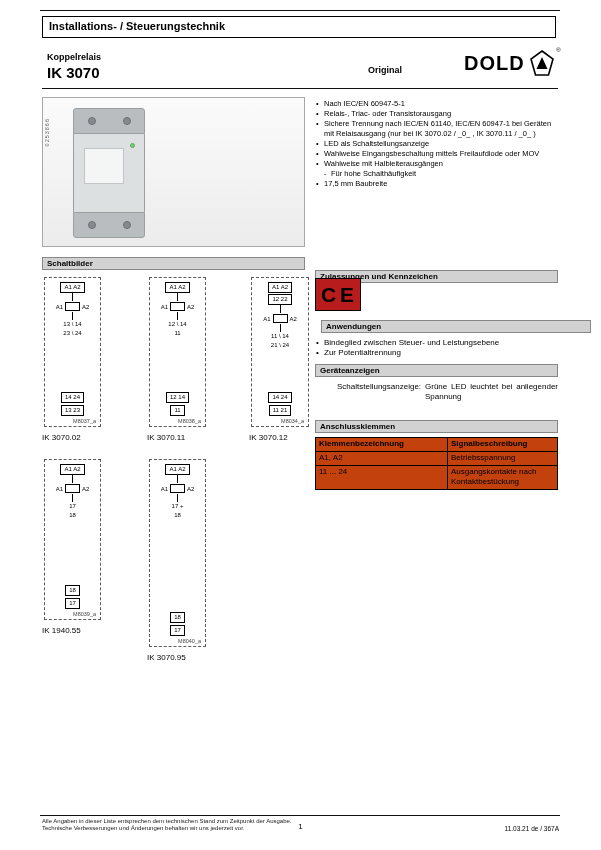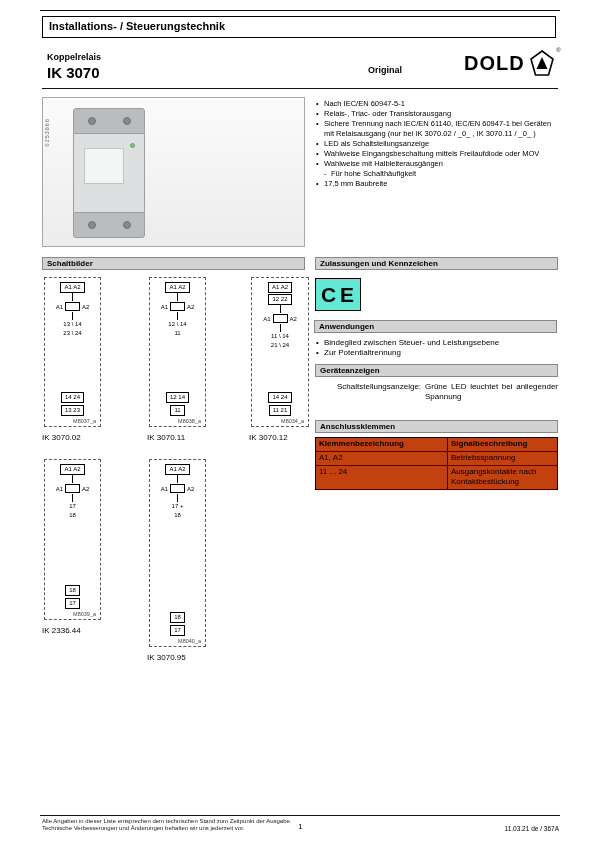--- a/index.html
+++ b/index.html
@@ -42,21 +42,21 @@
   .feat::before { content:"\2022"; position:absolute; left:1px; }
   .sub { position:relative; padding-left:16px; }
   .sub::before { content:"-"; position:absolute; left:9px; }
 
   
   .bar { position:absolute; height:13px; background:#d2d2d2; border:1px solid #878787;
          font-size:8px; font-weight:bold; line-height:11px; padding-left:4px; }
 
   
   .ce-box { position:absolute; left:315px; top:278px; width:46px; height:33px;
-            border:1.5px solid #000; display:flex; align-items:center; justify-content:center; background:#5eead4; }
+            border:1.5px solid #000; display:flex; align-items:center; justify-content:center; background:#b91c1c; }
   .ce-text { font-size:21px; font-weight:600; letter-spacing:4px; padding-left:3px; }
 
   
   .anw { position:absolute; left:315px; top:338px; width:243px; list-style:none; font-size:8px; line-height:10px; }
 
   
   .ger-label { position:absolute; left:317px; top:382px; font-size:8px;margin-left:20px; }
   .ger-value { position:absolute; left:425px; top:382px; width:133px; font-size:8px; line-height:10px; text-align:justify; }
 
   
@@ -132,22 +132,22 @@
     <li class="feat">Relais-, Triac- oder Transistorausgang</li>
     <li class="feat">Sichere Trennung nach IEC/EN 61140, IEC/EN 60947-1 bei Geräten mit Relaisausgang (nur bei IK 3070.02 / _0_ , IK 3070.11 / _0_ )</li>
     <li class="feat">LED als Schaltstellungsanzeige</li>
     <li class="feat">Wahlweise Eingangsbeschaltung mittels Freilaufdiode oder MOV</li>
     <li class="feat">Wahlweise mit Halbleiterausgängen</li>
     <li class="sub">Für hohe Schalthäufigkeit</li>
     <li class="feat">17,5 mm Baubreite</li>
   </ul>
 
   <div class="bar" style="left:42px; top:257px; width:263px;">Schaltbilder</div>
-  <div class="bar" style="left:315px; top:257px; width:243px;">Zulassungen und Kennzeichen</div>
-  <div class="bar" style="left:314px; top:320px; width:243px;">Anwendungen</div>
+  <div class="bar" style="left:315px; top:270px; width:243px;">Zulassungen und Kennzeichen</div>
+  <div class="bar" style="left:321px; top:320px; width:270px;">Anwendungen</div>
   <div class="bar" style="left:315px; top:364px; width:243px;">Geräteanzeigen</div>
   <div class="bar" style="left:315px; top:420px; width:243px;">Anschlussklemmen</div>
 
   <div class="ce-box">
     <span class="ce-text">CE</span>
   </div>
 
   <ul class="anw">
     <li class="feat">Bindeglied zwischen Steuer- und Leistungsebene</li>
     <li class="feat">Zur Potentialtrennung</li>
@@ -240,21 +240,21 @@
       <span>A2</span>
     </div>
     <div class="d-wire"></div>
     <div class="d-contact">17</div>
     <div class="d-contact">18</div>
     <div class="d-spacer"></div>
     <div class="d-box">18</div>
     <div class="d-box" style="margin-top:2px;">17</div>
     <div class="d-code">M8039_a</div>
   </div>
-  <div class="d-caption" style="left:42px; top:626px;">IK 2336.44</div>
+  <div class="d-caption" style="left:42px; top:626px;">IK 1940.55</div>
 
   <div class="diagram" style="left:149px; top:459px; width:57px; height:188px;">
     <div class="d-box">A1 A2</div>
 
     <div class="d-wire"></div>
     <div class="d-coil">
       <span>A1</span>
       <span class="coil-rect"></span>
       <span>A2</span>
     </div>

